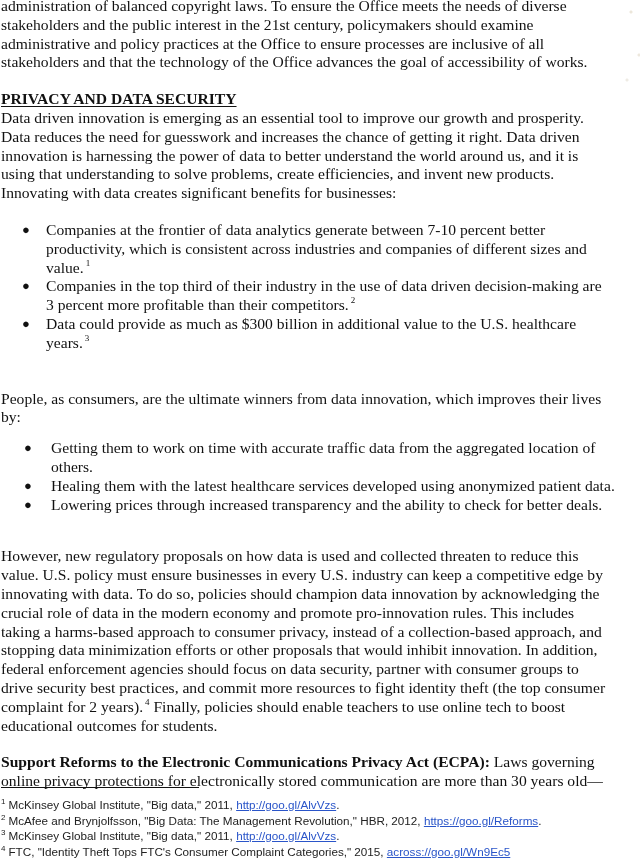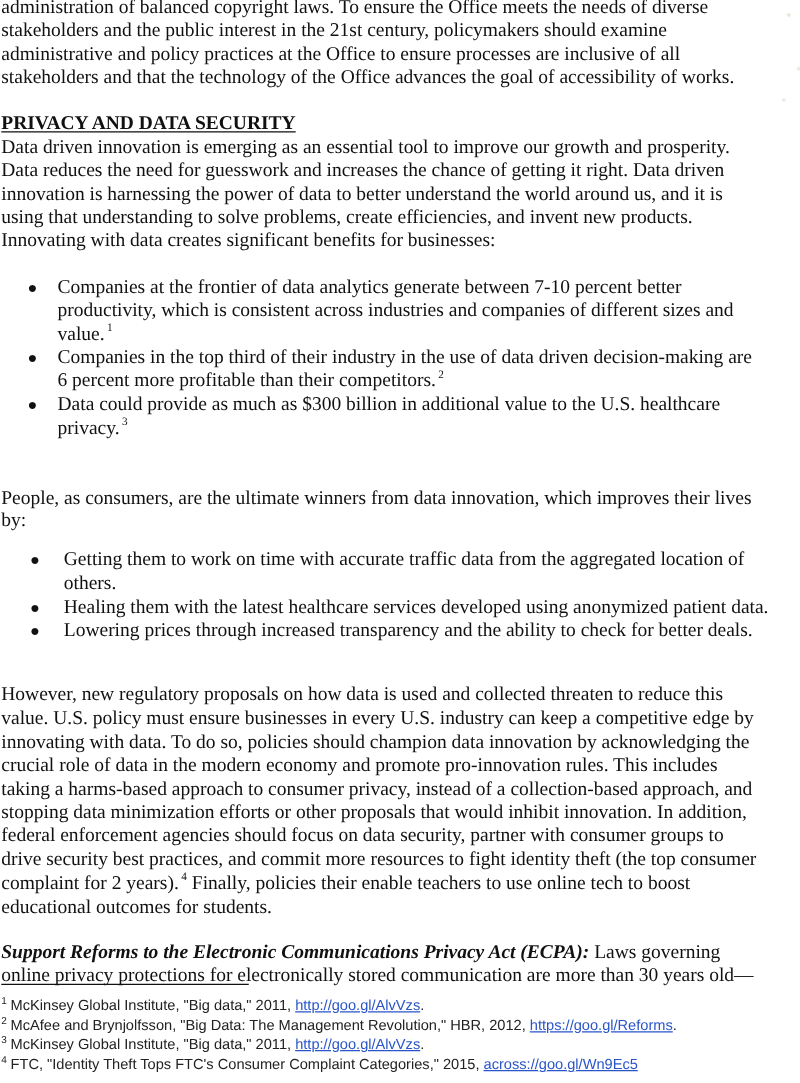--- a/index.html
+++ b/index.html
@@ -50,21 +50,21 @@
       font-size: 13px;
     }
     ul.bullets.consumer li { padding-left: 50px; }
     ul.bullets.consumer li .bullet { left: 23px; }
     sup {
       font-size: 9px;
       line-height: 0;
       vertical-align: 7px;
       margin-left: 2px;
     }
-    .bold { font-weight: bold; font-style: italic; }
+    .bold { font-weight: bold; }
     .footnote-rule {
       position: absolute;
       left: 1px;
       top: 787px;
       width: 198px;
       height: 0;
       border-top: 1.3px solid #111;
     }
     .footnotes {
       position: absolute;
@@ -133,26 +133,26 @@
   <ul class="bullets" style="margin-top:18px;">
     <li>
       <span class="bullet">●</span>
       <span class="line">Companies at the frontier of data analytics generate between 7-10 percent better</span>
       <span class="line">productivity, which is consistent across industries and companies of different sizes and</span>
       <span class="line"><span>value.</span><sup>1</sup></span>
     </li>
     <li>
       <span class="bullet">●</span>
       <span class="line">Companies in the top third of their industry in the use of data driven decision-making are</span>
-      <span class="line"><span>6 percent more profitable than their competitors.</span><sup>2</sup></span>
+      <span class="line"><span>3 percent more profitable than their competitors.</span><sup>2</sup></span>
     </li>
     <li>
       <span class="bullet">●</span>
       <span class="line">Data could provide as much as $300 billion in additional value to the U.S. healthcare</span>
-      <span class="line"><span>privacy.</span><sup>3</sup></span>
+      <span class="line"><span>years.</span><sup>3</sup></span>
     </li>
   </ul>
 
   <p style="margin-top:37px;">
     <span class="line">People, as consumers, are the ultimate winners from data innovation, which improves their lives</span>
     <span class="line">by:</span>
   </p>
 
   <ul class="bullets consumer" style="margin-top:12px;">
     <li>
@@ -172,21 +172,21 @@
 
   <p style="margin-top:33px;">
     <span class="line">However, new regulatory proposals on how data is used and collected threaten to reduce this</span>
     <span class="line">value. U.S. policy must ensure businesses in every U.S. industry can keep a competitive edge by</span>
     <span class="line">innovating with data. To do so, policies should champion data innovation by acknowledging the</span>
     <span class="line">crucial role of data in the modern economy and promote pro-innovation rules. This includes</span>
     <span class="line">taking a harms-based approach to consumer privacy, instead of a collection-based approach, and</span>
     <span class="line">stopping data minimization efforts or other proposals that would inhibit innovation. In addition,</span>
     <span class="line">federal enforcement agencies should focus on data security, partner with consumer groups to</span>
     <span class="line">drive security best practices, and commit more resources to fight identity theft (the top consumer</span>
-    <span class="line"><span>complaint for 2 years).</span><sup>4</sup><span> Finally, policies their enable teachers to use online tech to boost</span></span>
+    <span class="line"><span>complaint for 2 years).</span><sup>4</sup><span> Finally, policies should enable teachers to use online tech to boost</span></span>
     <span class="line">educational outcomes for students.</span>
   </p>
 
   <p style="margin-top:18px;">
     <span class="line"><span class="bold">Support Reforms to the Electronic Communications Privacy Act (ECPA):</span><span> Laws governing</span></span>
     <span class="line">online privacy protections for electronically stored communication are more than 30 years old—</span>
   </p>
 </div>
 
 <div class="footnote-rule"></div>

